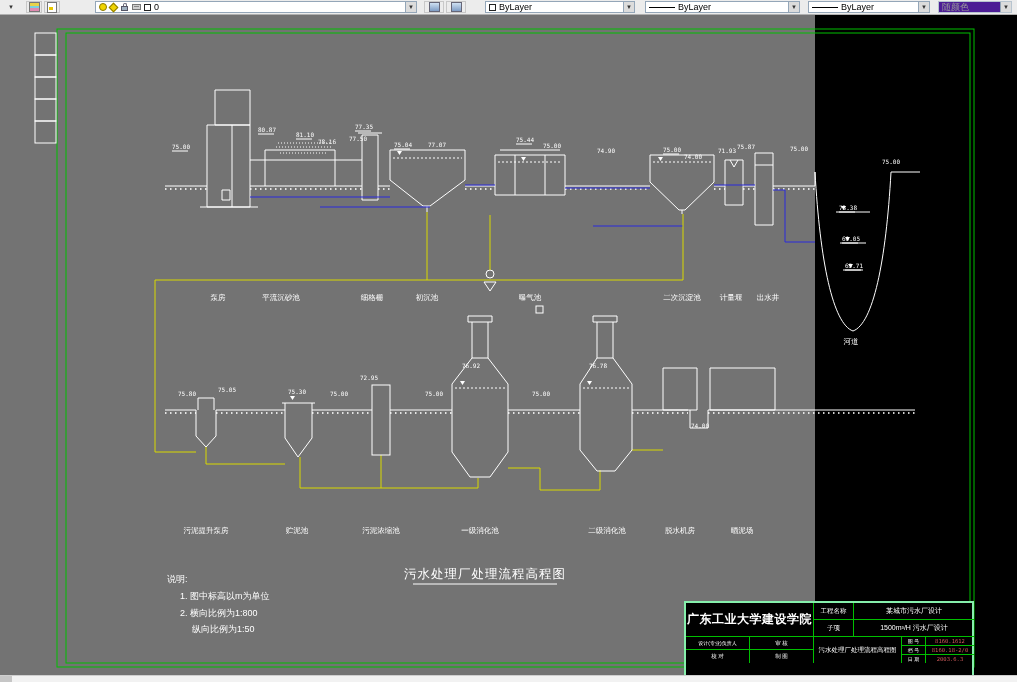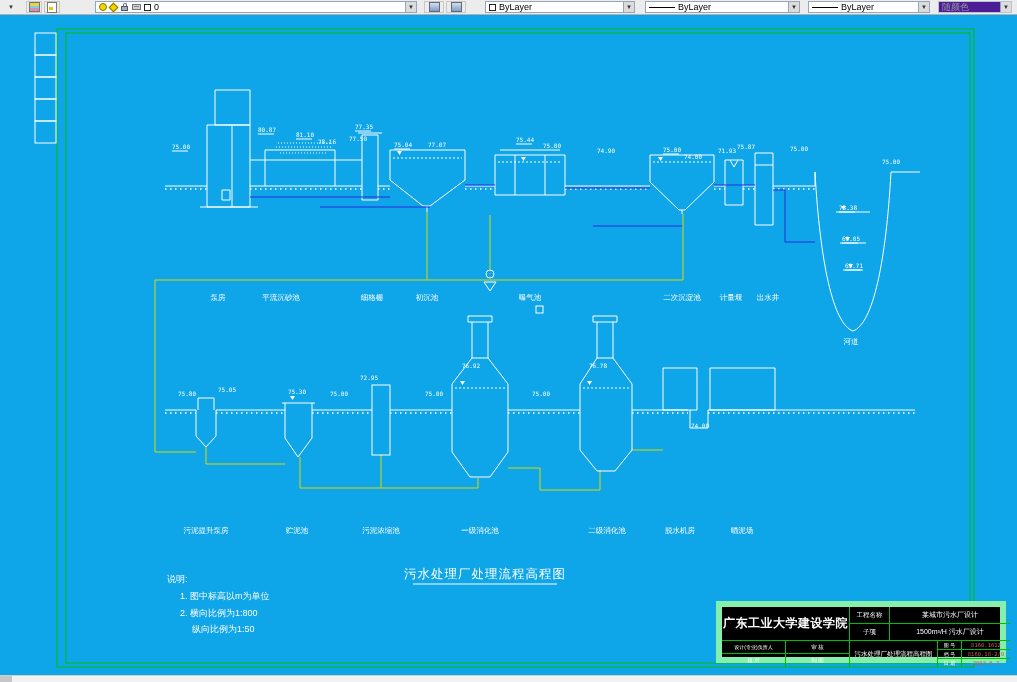--- a/index.html
+++ b/index.html
@@ -27,39 +27,39 @@
   .lock{display:flex;flex-direction:column;align-items:center;width:9px}
   .lock .shackle{width:4px;height:3px;border:1px solid #667;border-bottom:none;border-radius:2px 2px 0 0;box-sizing:border-box}
   .lock .lbody{width:7px;height:5px;background:#9fb0c0;border:1px solid #556;box-sizing:border-box}
   .printer{width:9px;height:6px;background:#cfcfcf;border:1px solid #777;box-sizing:border-box;position:relative}
   .printer::after{content:"";position:absolute;left:1px;top:1px;right:1px;height:1px;background:#888}
   .chip{width:7px;height:7px;background:#fff;border:1px solid #222;box-sizing:border-box}
   .linesample{width:26px;height:0;border-top:1px solid #000}
   .disabled-combo{background:#4c1d95;color:#9a9a9a;border:1px solid #b7c4cf}
 
   
-  .canvas{position:absolute;top:14px;left:0;width:1017px;height:662px;background:#0ea5e9}
+  .canvas{position:absolute;top:14px;left:0;width:815px;height:662px;background:#737373}
   svg{display:block}
   .w{stroke:#fff;fill:none;stroke-width:1}
   .wd{stroke:#fff;fill:none;stroke-width:1;stroke-dasharray:2 2}
   .g{stroke:#00bf00;fill:none;stroke-width:1}
   .b{stroke:#2b2bdd;fill:none;stroke-width:1}
   .y{stroke:#d9d900;fill:none;stroke-width:1}
   .hatch{stroke:#fff;fill:none;stroke-width:2;stroke-dasharray:1.5 3.5;opacity:.8}
   .stip{stroke:#fff;fill:none;stroke-width:1;stroke-dasharray:1 2}
   .tri{fill:#fff;stroke:none}
   text{fill:#fff}
   .elev{font-family:"DejaVu Sans Mono",monospace;font-size:6px}
   .lbl{font-size:7.5px;text-anchor:middle}
   .note{font-size:9px}
   .ttl{font-size:12.5px;text-anchor:middle;letter-spacing:1px}
 
   
-  .tblock{position:absolute;left:716px;top:601px;width:290px;height:62px;background:#000;
-          border:6px solid #86efac;box-sizing:border-box;color:#fff;z-index:3}
+  .tblock{position:absolute;left:684px;top:601px;width:290px;height:80px;background:#000;
+          border:2px solid #86efac;box-sizing:border-box;color:#fff;z-index:3}
   .tc{position:absolute;box-sizing:border-box;border-right:1px solid #00bf00;border-bottom:1px solid #00bf00;
       display:flex;align-items:center;justify-content:center;overflow:hidden;text-align:center}
   .noR{border-right:none}.noB{border-bottom:none}
   .uni{font-size:12px;font-weight:bold;letter-spacing:.5px}
   .f55{font-size:5.5px}.f5{font-size:5px}.f65{font-size:6.5px}.f7{font-size:7px}
   .red{color:#cc5a5a;font-family:"DejaVu Sans Mono",monospace;font-size:5.5px}
 
   
   .bottombar{position:absolute;bottom:0;left:0;width:1017px;height:6px;background:#f2f2f2;
              border-top:1px solid #cfcfcf;z-index:9}

